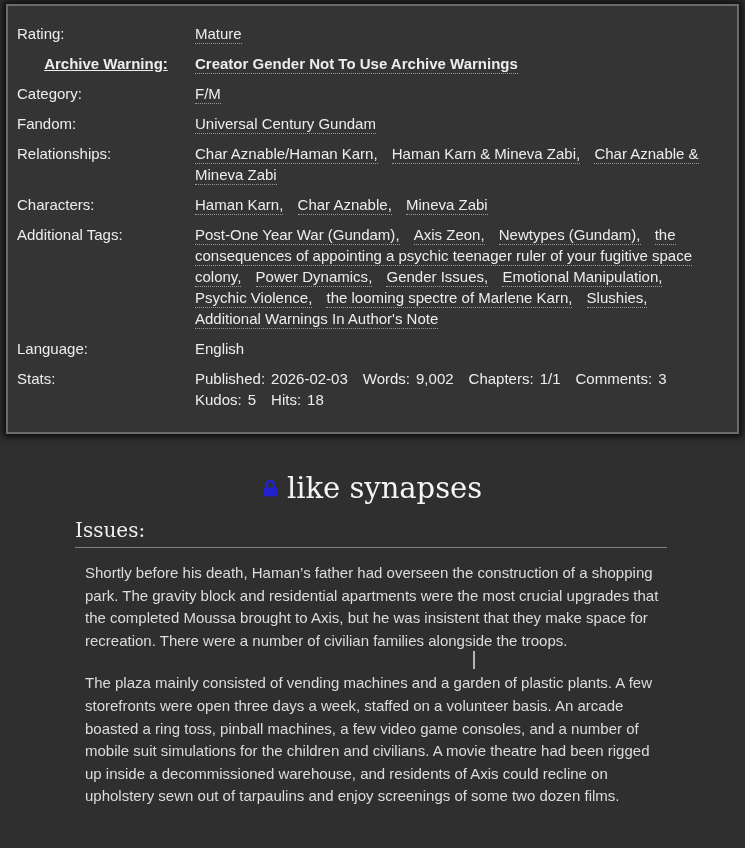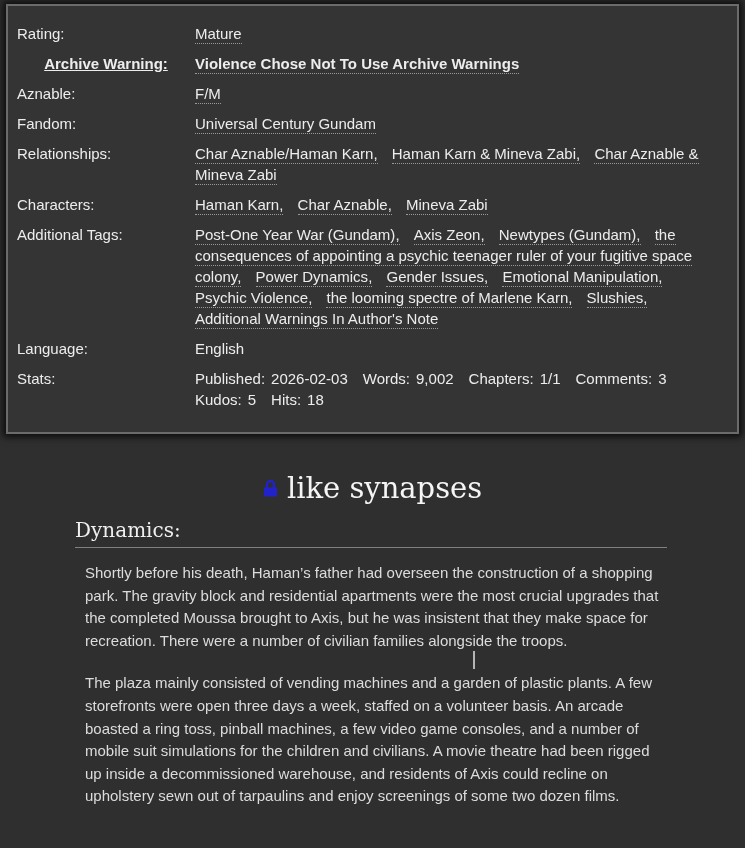--- a/index.html
+++ b/index.html
@@ -118,26 +118,26 @@
     <div class="meta-row">
       <div class="meta-label">Rating:</div>
       <div class="meta-value">
         <span class="tag-wrap"><a>Mature</a></span>
       </div>
     </div>
 
     <div class="meta-row">
       <div class="meta-label warning-label">Archive Warning:</div>
       <div class="meta-value">
-        <span class="tag-wrap bold-tag"><a>Violence Chose Not To Use Archive Warnings</a></span>
-      </div>
-    </div>
-
-    <div class="meta-row">
-      <div class="meta-label">Aznable:</div>
+        <span class="tag-wrap bold-tag"><a>Creator Gender Not To Use Archive Warnings</a></span>
+      </div>
+    </div>
+
+    <div class="meta-row">
+      <div class="meta-label">Category:</div>
       <div class="meta-value">
         <span class="tag-wrap"><a>F/M</a></span>
       </div>
     </div>
 
     <div class="meta-row">
       <div class="meta-label">Fandom:</div>
       <div class="meta-value">
         <span class="tag-wrap"><a>Universal Century Gundam</a></span>
       </div>
@@ -182,21 +182,21 @@
     <h1 class="work-title">
       <span class="lock-icon">
         <svg width="15" height="17" viewBox="0 0 15 17">
           <path d="M4 8 V4.8 a3.5 3.8 0 0 1 7 0 V8" fill="none" stroke-width="2.4" stroke="#2222cc"></path>
           <rect x="1" y="7.5" width="13" height="9" rx="1.2" fill="#2222cc"></rect>
         </svg>
       </span><span>like synapses</span>
     </h1>
 
     <div class="summary-module">
-      <h3 class="summary-heading">Dynamics:</h3>
+      <h3 class="summary-heading">Issues:</h3>
       <blockquote class="summary-quote">
         <p>Shortly before his death, Haman’s father had overseen the construction of a shopping park. The gravity block and residential apartments were the most crucial upgrades that the completed Moussa brought to Axis, but he was insistent that they make space for recreation. There were a number of civilian families alongside the troops.</p>
         <p>The plaza mainly consisted of vending machines and a garden of plastic plants. A few storefronts were open three days a week, staffed on a volunteer basis. An arcade boasted a ring toss, pinball machines, a few video game consoles, and a number of mobile suit simulations for the children and civilians. A movie theatre had been rigged up inside a decommissioned warehouse, and residents of Axis could recline on upholstery sewn out of tarpaulins and enjoy screenings of some two dozen films.</p>
       </blockquote>
     </div>
   </div>
 
   <div class="ibeam-cursor"></div>
 
 </div>

